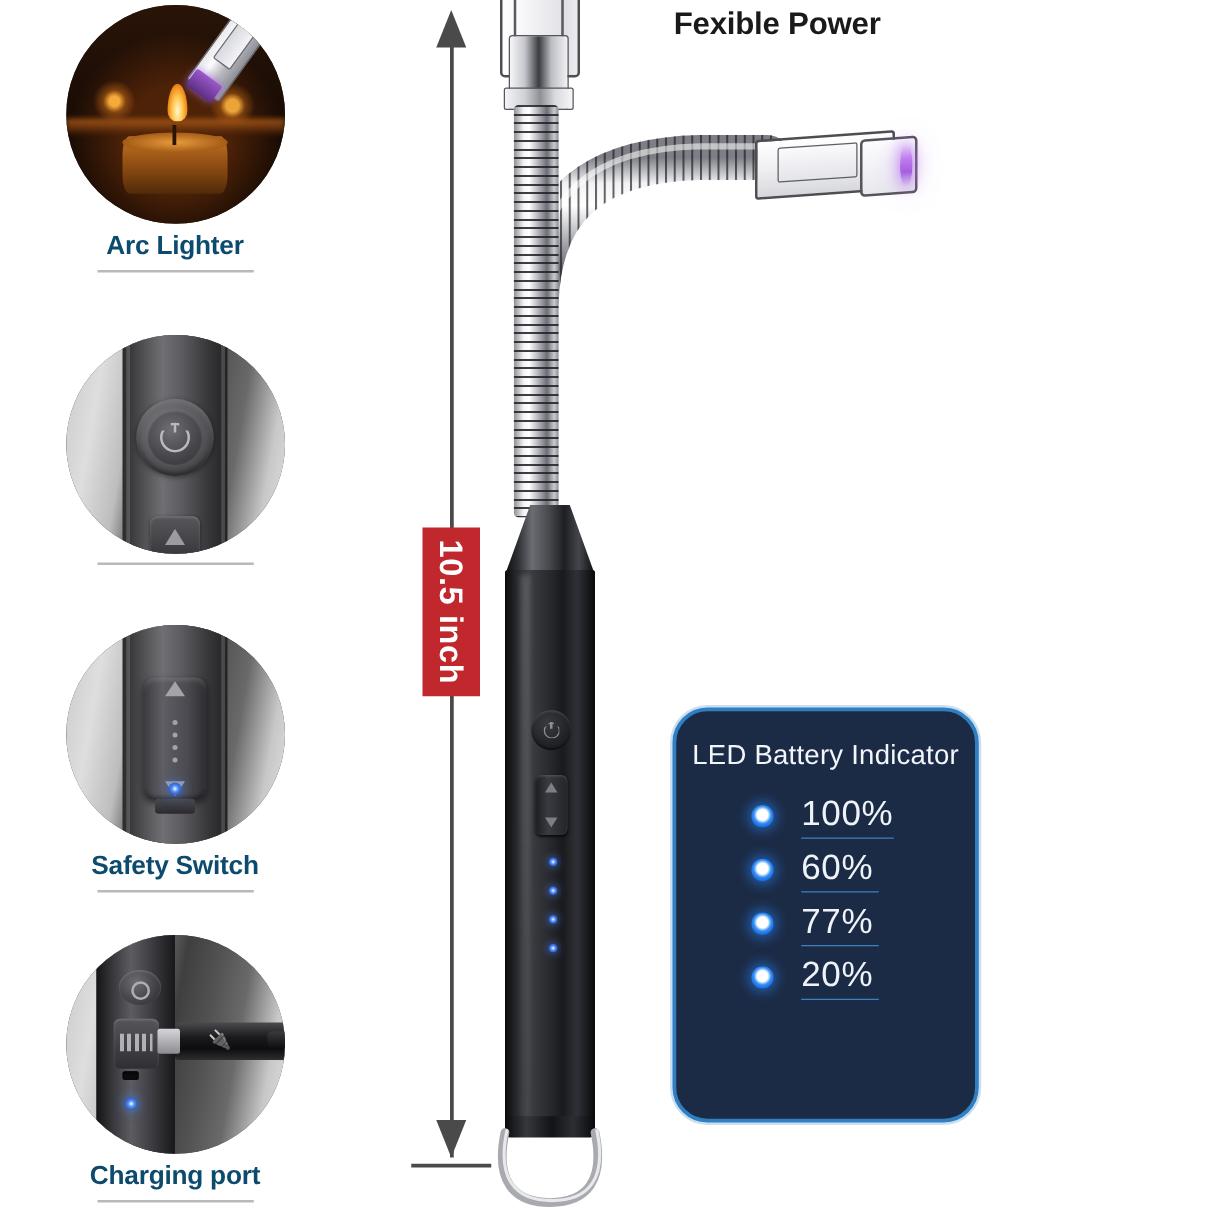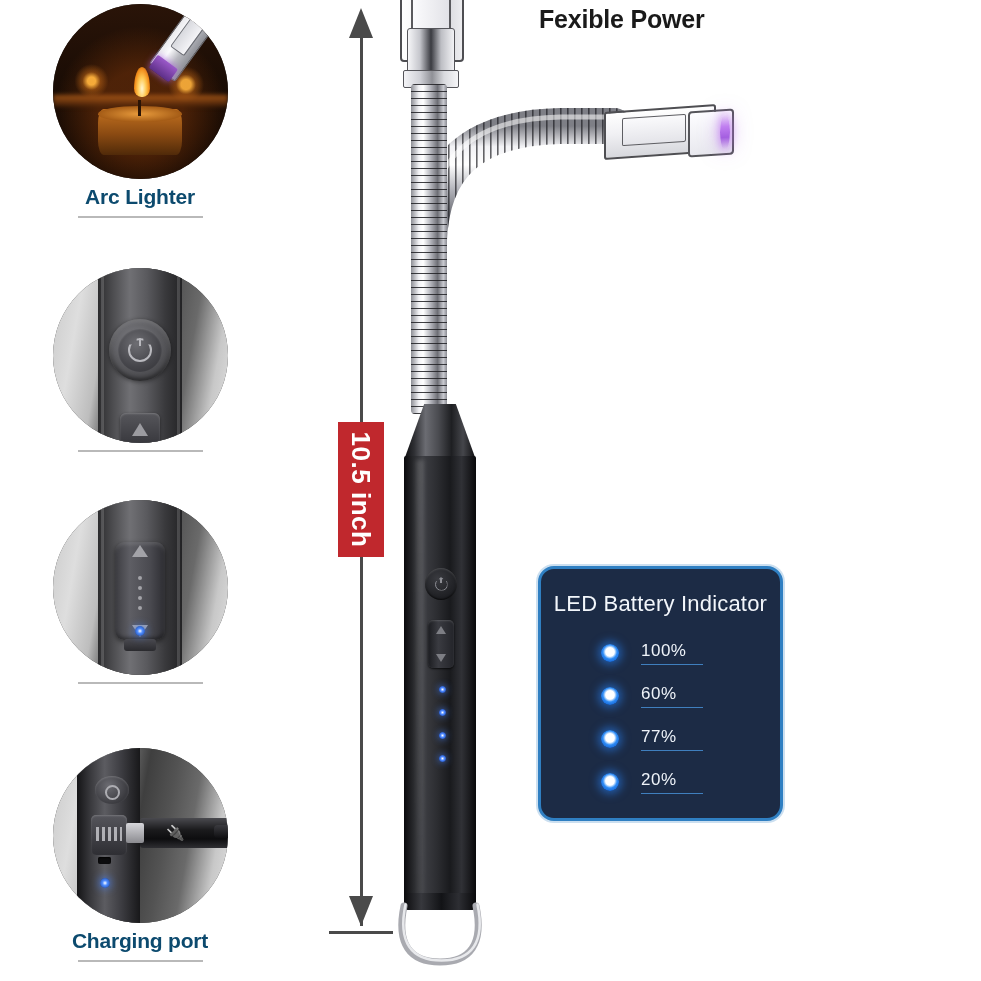--- a/index.html
+++ b/index.html
@@ -615,22 +615,22 @@
     border-radius: 0 0 4px 4px;
   }
   #dring { position: absolute; left: 0; top: 0; }
 
   
   #led-panel {
     position: absolute;
     left: 538px;
     top: 566px;
     width: 245px;
-    height: 255px;
-    border-radius: 16px;
+    height: 332px;
+    border-radius: 28px;
     background: #1c2b45;
     border: 3px solid #2f7fc2;
     box-shadow: 0 0 0 2px rgba(47,127,194,.25);
     padding: 0;
     box-sizing: border-box;
   }
   #led-title {
     margin: 22px 0 0 0;
     text-align: center;
     color: #f2f6fb;
@@ -651,21 +651,21 @@
     width: 18px; height: 18px;
     border-radius: 50%;
     background: radial-gradient(circle at 50% 44%, #ffffff 0 32%, #2f8cf5 52%, #1464d4 78%, #0d4ba8 100%);
     box-shadow: 0 0 9px 3px rgba(40,130,245,.55);
     flex: none;
     margin-left: 42px;
   }
   .led-val {
     margin-left: 22px;
     color: #eef3f9;
-    font-size: 17px;
+    font-size: 28px;
     letter-spacing: .5px;
     border-bottom: 1.6px solid #3f7fbe;
     padding-bottom: 3px;
     min-width: 62px;
   }
 
   
   #neck-callout {
     position: absolute;
     left: 539px;
@@ -727,20 +727,21 @@
           <span style="top:26px"></span>
             <span style="top:36px"></span>
           <span style="top:46px"></span>
             <span style="top:56px"></span>
         </div>
         <div class="ar-dn"></div>
         <div class="foot"></div>
       </div>
       <div class="blue-led" style="top:72%"></div>
     </div>
+    <div class="feature-label">Safety Switch</div>
     <div class="feature-rule"></div>
   </div>
 
   <div class="feature" style="top:748px;">
     <div class="feature-thumb">
       <div class="dark-thumb"></div>
       <div class="cp-tube"></div>
       <div class="cp-pwr"></div>
       <div class="cp-switch"></div>
       <div class="cp-port"></div>

